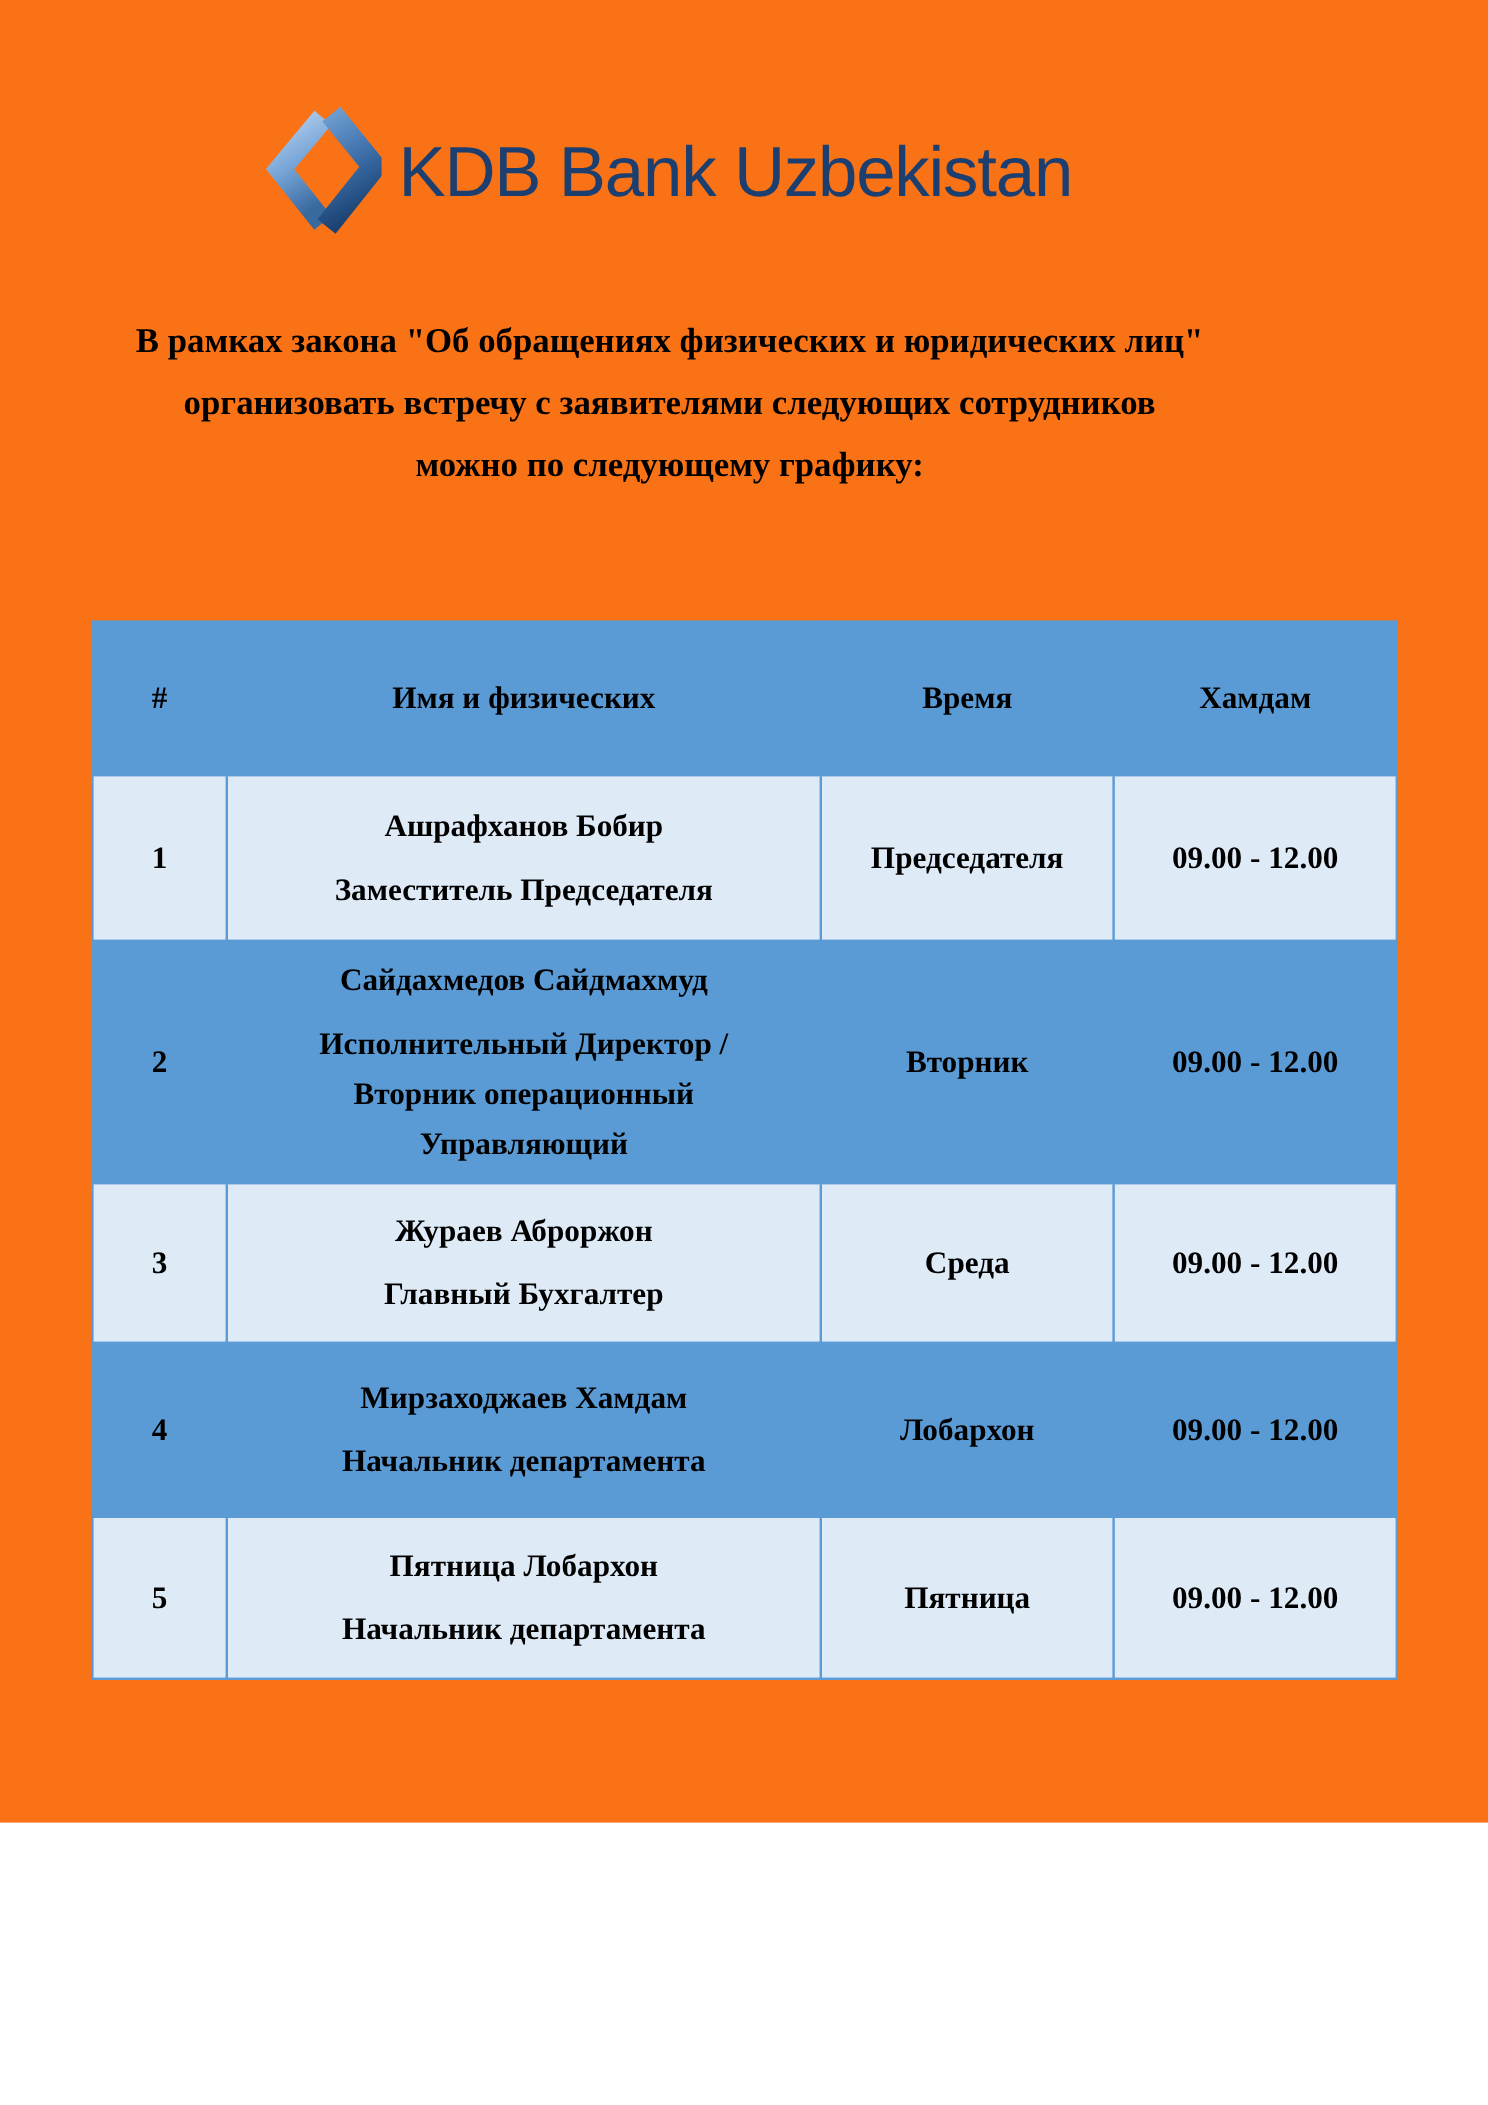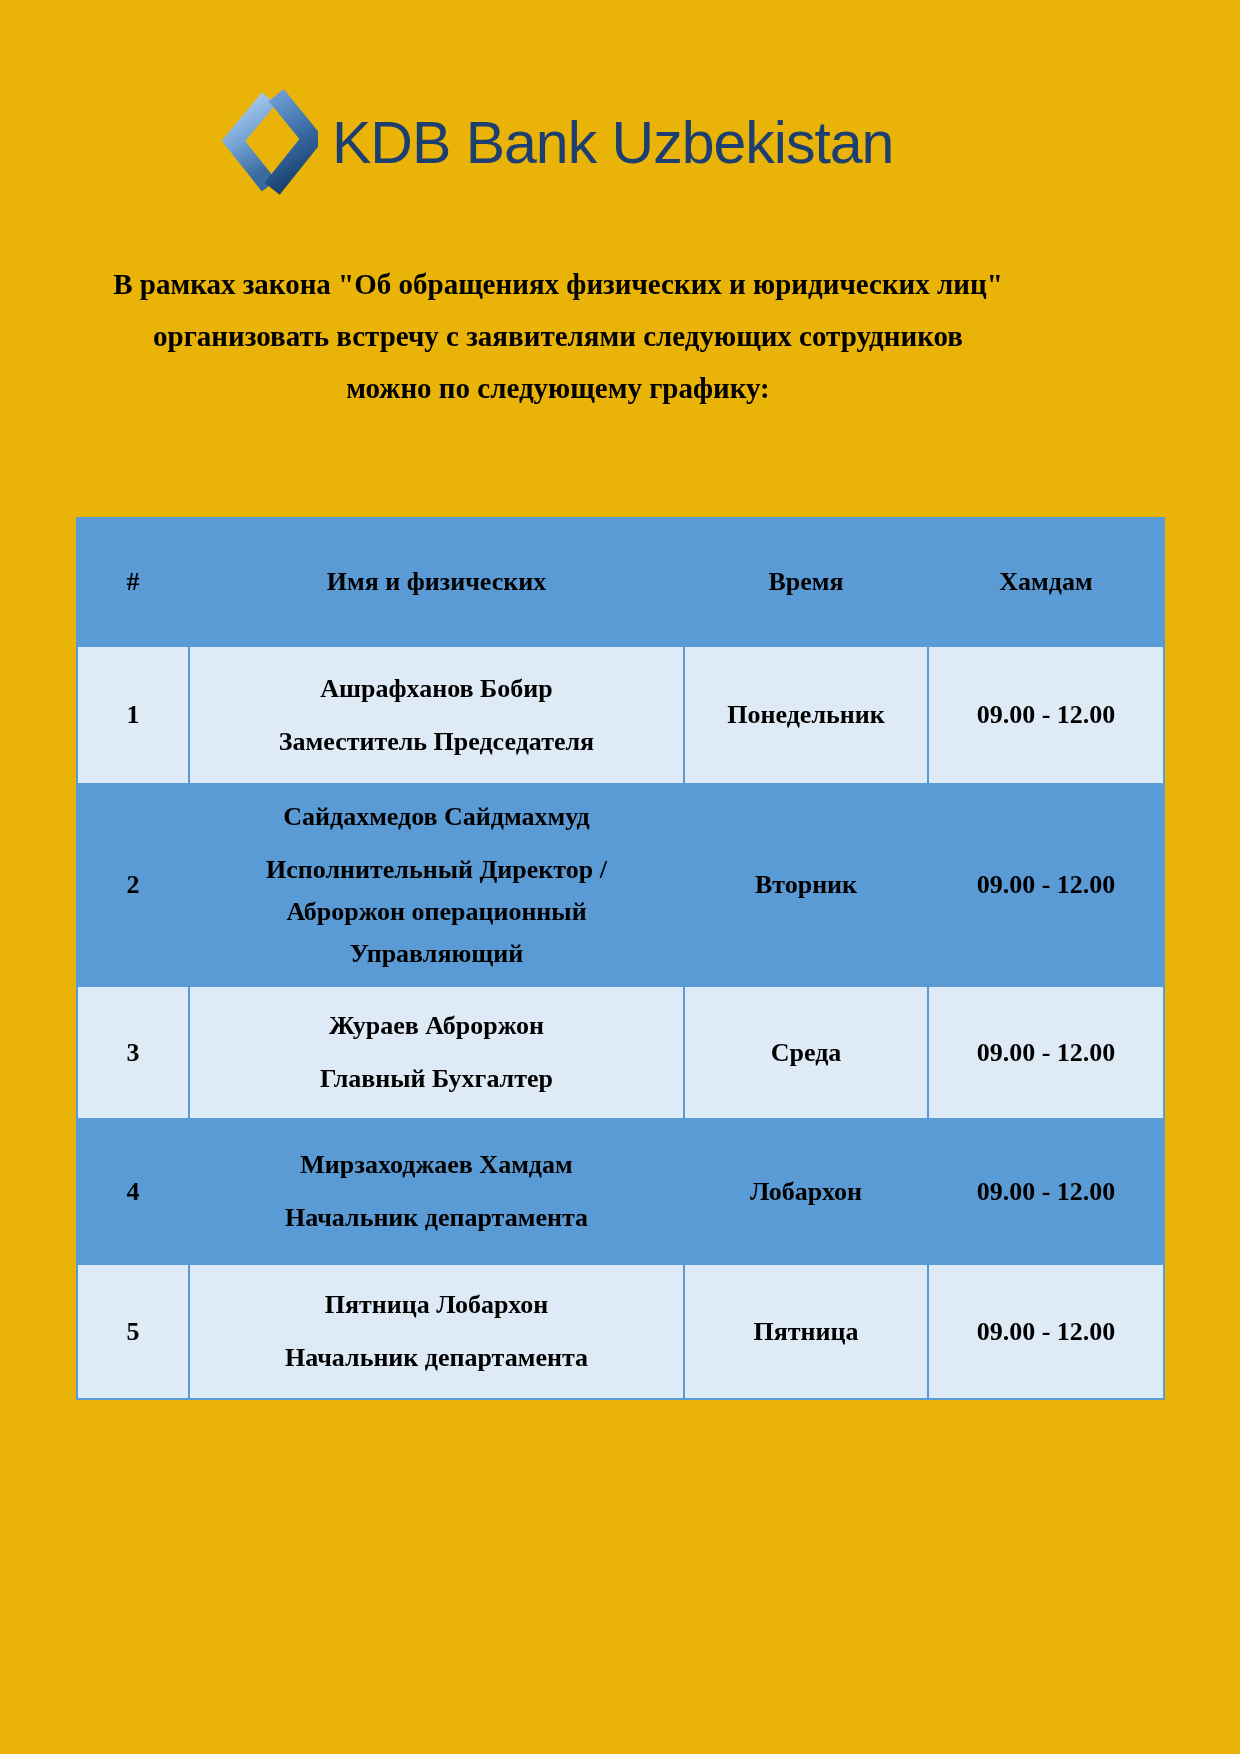--- a/index.html
+++ b/index.html
@@ -1,19 +1,19 @@
 <!DOCTYPE html>
 <html><head>
 <meta charset="utf-8">
 <style>
   html,body{margin:0;padding:0;background:#ffffff;}
   .page{
     position:relative;
-    width:1240px;height:1754px;
-    background:#eab308;
+    width:1240px;height:1519px;
+    background:#f97316;
     font-family:"Liberation Serif", serif;
     overflow:hidden;
   }
 
   
   .logo{
     position:absolute;left:216px;top:84px;
     display:flex;align-items:center;
     height:118px;
   }
@@ -116,29 +116,29 @@
         <th>Хамдам</th>
       </tr>
     </thead>
     <tbody id="schedule-body">
         <tr class="row-light">
           <td class="c-num">1</td>
           <td class="c-name">
             <div class="nm">Ашрафханов Бобир</div>
             <div class="pos">Заместитель Председателя</div>
           </td>
-          <td class="c-day">Понедельник</td>
+          <td class="c-day">Председателя</td>
           <td class="c-time">09.00 - 12.00</td>
         </tr>
         <tr class="row-dark">
           <td class="c-num">2</td>
           <td class="c-name">
             <div class="nm">Сайдахмедов Сайдмахмуд</div>
             <div class="pos">Исполнительный Директор /
-Аброржон операционный
+Вторник операционный
 Управляющий</div>
           </td>
           <td class="c-day">Вторник</td>
           <td class="c-time">09.00 - 12.00</td>
         </tr>
         <tr class="row-light">
           <td class="c-num">3</td>
           <td class="c-name">
             <div class="nm">Жураев Аброржон</div>
             <div class="pos">Главный Бухгалтер</div>

